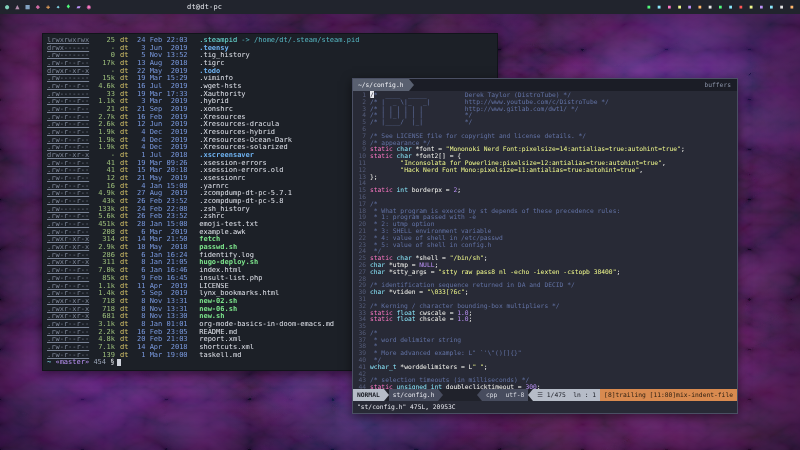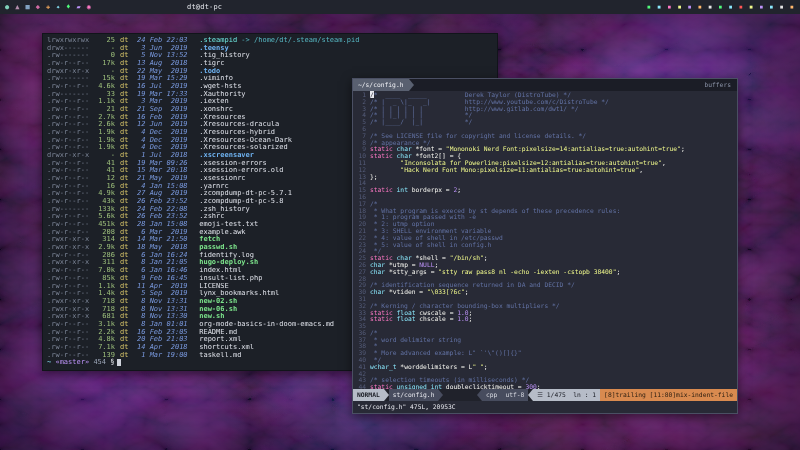--- a/index.html
+++ b/index.html
@@ -30,24 +30,24 @@
   .trayicon{font-size:7px;line-height:14px;}
 
   
   .window{position:absolute;box-shadow:0 3px 10px rgba(0,0,0,.55);}
 
   
   #fileterm{left:42px;top:33px;width:456px;height:338px;z-index:2;
     background:#1c2027;border:1px solid #11141a;box-sizing:border-box;
     padding:3px 4px;font-size:7px;line-height:7.68px;color:#dfe2ea;}
   .frow{white-space:pre;height:7.68px;overflow:hidden;}
-  .perm{display:inline-block;width:46px;color:#7b8496;}
+  .perm{display:inline-block;width:46px;color:#7b8496;text-decoration:underline;}
   .size{display:inline-block;width:22px;text-align:right;color:#9ec07c;margin-right:5px;}
   .owner{display:inline-block;width:12px;color:#d8c66a;margin-right:5px;}
-  .date{display:inline-block;width:58px;color:#7a9ae0;font-style:italic;}
+  .date{display:inline-block;width:58px;color:#7a9ae0;}
   .fname{color:#dfe2ea;}
   .fdir{color:#6fb3f2;font-weight:bold;text-align:center;}
   .fexec{color:#7ce38b;font-weight:bold;}
   .flink{color:#6ee7e0;}
   .ltarget{color:#56b6c2;}
   #promptline{white-space:pre;height:7.68px;}
   .pcwd{color:#8be9fd;}
   .pbranch{color:#bd93f9;}
   .pcount{color:#9aa3b5;}
   .psym{color:#e8eaf0;}
@@ -145,21 +145,21 @@
   <div class="window" id="fileterm">
     <div>
         <div class="frow"><span class="perm">lrwxrwxrwx</span><span class="size">25</span><span class="owner">dt</span><span class="date">24 Feb 22:03</span><span class="flink"> .steampid</span><span class="ltarget"> -&gt; /home/dt/.steam/steam.pid</span></div>
         <div class="frow"><span class="perm">drwx------</span><span class="size">-</span><span class="owner">dt</span><span class="date"> 3 Jun  2019</span><span class="fdir"> .teensy</span></div>
         <div class="frow"><span class="perm">.rw-------</span><span class="size">0</span><span class="owner">dt</span><span class="date"> 5 Nov 13:52</span><span class="fname"> .tig_history</span></div>
         <div class="frow"><span class="perm">.rw-r--r--</span><span class="size">17k</span><span class="owner">dt</span><span class="date">13 Aug  2018</span><span class="fname"> .tigrc</span></div>
         <div class="frow"><span class="perm">drwxr-xr-x</span><span class="size">-</span><span class="owner">dt</span><span class="date">22 May  2019</span><span class="fdir"> .todo</span></div>
         <div class="frow"><span class="perm">.rw-------</span><span class="size">15k</span><span class="owner">dt</span><span class="date">19 Mar 15:29</span><span class="fname"> .viminfo</span></div>
         <div class="frow"><span class="perm">.rw-r--r--</span><span class="size">4.6k</span><span class="owner">dt</span><span class="date">16 Jul  2019</span><span class="fname"> .wget-hsts</span></div>
         <div class="frow"><span class="perm">.rw-------</span><span class="size">33</span><span class="owner">dt</span><span class="date">19 Mar 17:33</span><span class="fname"> .Xauthority</span></div>
-        <div class="frow"><span class="perm">.rw-r--r--</span><span class="size">1.1k</span><span class="owner">dt</span><span class="date"> 3 Mar  2019</span><span class="fname"> .iexten</span></div>
+        <div class="frow"><span class="perm">.rw-r--r--</span><span class="size">1.1k</span><span class="owner">dt</span><span class="date"> 3 Mar  2019</span><span class="fname"> .hybrid</span></div>
         <div class="frow"><span class="perm">.rw-r--r--</span><span class="size">21</span><span class="owner">dt</span><span class="date">21 Sep  2019</span><span class="fname"> .xonshrc</span></div>
         <div class="frow"><span class="perm">.rw-r--r--</span><span class="size">2.7k</span><span class="owner">dt</span><span class="date">16 Feb  2019</span><span class="fname"> .Xresources</span></div>
         <div class="frow"><span class="perm">.rw-r--r--</span><span class="size">2.6k</span><span class="owner">dt</span><span class="date">12 Jun  2019</span><span class="fname"> .Xresources-dracula</span></div>
         <div class="frow"><span class="perm">.rw-r--r--</span><span class="size">1.9k</span><span class="owner">dt</span><span class="date"> 4 Dec  2019</span><span class="fname"> .Xresources-hybrid</span></div>
         <div class="frow"><span class="perm">.rw-r--r--</span><span class="size">1.9k</span><span class="owner">dt</span><span class="date"> 4 Dec  2019</span><span class="fname"> .Xresources-Ocean-Dark</span></div>
         <div class="frow"><span class="perm">.rw-r--r--</span><span class="size">1.9k</span><span class="owner">dt</span><span class="date"> 4 Dec  2019</span><span class="fname"> .Xresources-solarized</span></div>
         <div class="frow"><span class="perm">drwxr-xr-x</span><span class="size">-</span><span class="owner">dt</span><span class="date"> 1 Jul  2018</span><span class="fdir"> .xscreensaver</span></div>
         <div class="frow"><span class="perm">.rw-r--r--</span><span class="size">41</span><span class="owner">dt</span><span class="date">19 Mar 09:26</span><span class="fname"> .xsession-errors</span></div>
         <div class="frow"><span class="perm">.rw-r--r--</span><span class="size">41</span><span class="owner">dt</span><span class="date">15 Mar 20:18</span><span class="fname"> .xsession-errors.old</span></div>
         <div class="frow"><span class="perm">.rw-r--r--</span><span class="size">12</span><span class="owner">dt</span><span class="date">21 May  2019</span><span class="fname"> .xsessionrc</span></div>

